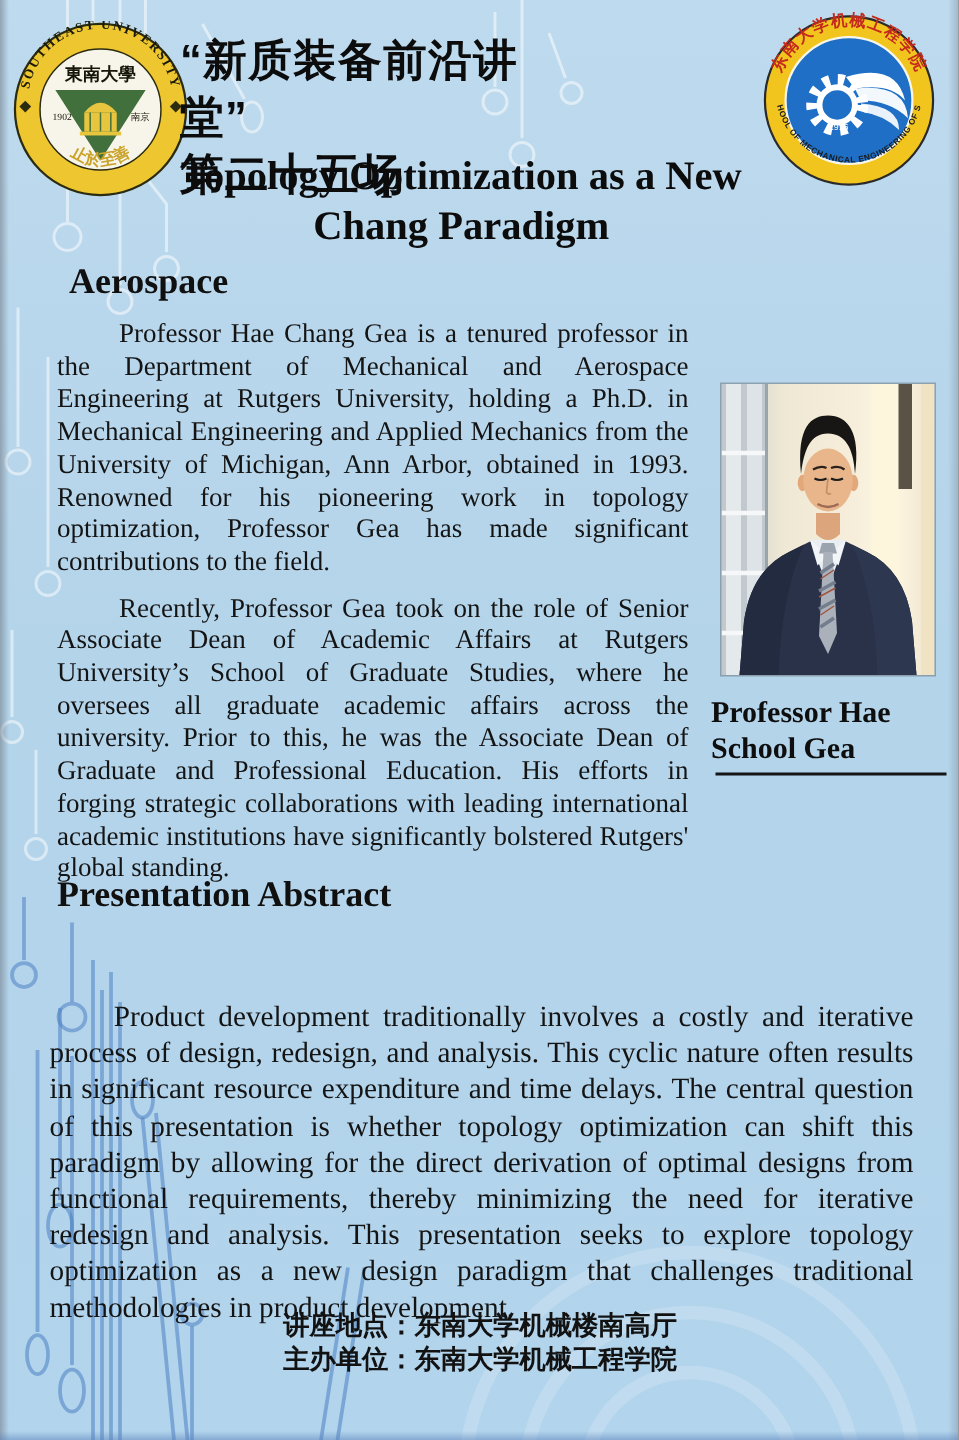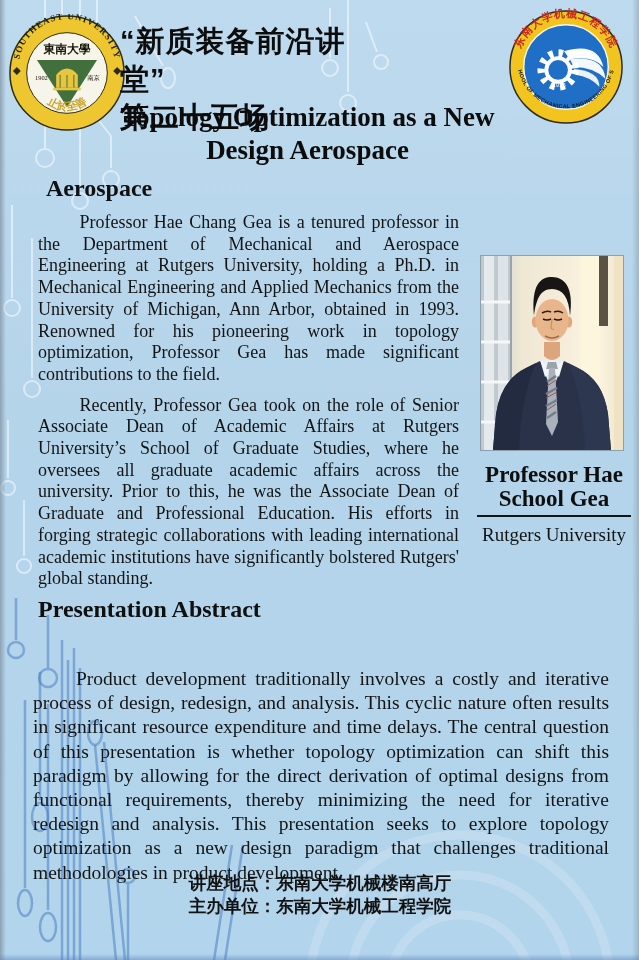--- a/index.html
+++ b/index.html
@@ -15,27 +15,27 @@
   .edge.bottom{left:0;bottom:0;width:100%;height:6px;background:linear-gradient(0deg,rgba(90,130,185,.5),rgba(90,130,185,0));}
   .logo{position:absolute;}
   .logo.seal{left:8px;top:14px;width:118px;height:118px;}
   .logo.mech{left:507px;top:8px;width:118px;height:118px;}
   .cn-title{position:absolute;left:120px;top:22px;width:265px;
     font-family:"Liberation Sans", sans-serif;font-weight:900;font-size:29px;line-height:38px;color:#0c0c0c;letter-spacing:1px;}
   .en-title{position:absolute;left:90px;top:101px;width:435px;text-align:center;
     font-weight:bold;font-size:27px;line-height:33px;color:#0c0c0c;}
   .section-heading{position:absolute;font-weight:bold;font-size:24px;color:#101010;}
   .bio-heading{left:46px;top:175px;}
-  .abs-heading{left:38px;top:596px;text-align:right;}
+  .abs-heading{left:38px;top:584px;text-align:right;}
   .bio-text{position:absolute;left:38px;top:212px;width:421px;font-size:18px;line-height:21.7px;text-align:justify;}
   .bio-text p{margin:0 0 9px 0;text-indent:2.3em;}
   .abs-text{position:absolute;left:33px;top:667px;width:576px;font-size:19.5px;line-height:24.2px;text-align:justify;}
   .abs-text p{margin:0;text-indent:2.2em;}
   .photo{position:absolute;left:481px;top:256px;width:142px;height:194px;outline:1px solid rgba(60,60,60,.35);}
-  .speaker-name{position:absolute;left:474px;top:463px;width:160px;text-align:center;font-weight:bold;font-size:23px;line-height:24px;color:#0e0e0e;}
+  .speaker-name{position:absolute;left:474px;top:463px;width:160px;font-weight:bold;font-size:20px;line-height:24px;color:#0e0e0e;}
   .cap-rule{position:absolute;left:477px;top:515px;width:154px;height:2px;background:#151515;}
   .speaker-aff{position:absolute;left:471px;top:524px;width:166px;text-align:center;font-size:19px;color:#141414;}
   .footer{position:absolute;left:32px;top:872px;width:576px;text-align:center;font-size:17.5px;line-height:23.4px;font-weight:600;color:#121212;}
   .footer div{margin:0;}
 </style>
 </head>
 <body>
 
 <div class="poster">
 
@@ -149,21 +149,21 @@
     <path d="M68,62 Q94,64 94,80 Q84,70 70,68 Z" fill="#ffffff" opacity="0.9"></path>
     <text x="53" y="80" text-anchor="middle" font-family="Liberation Sans, sans-serif" font-size="6" fill="#ffffff">1916</text>
   </svg>
 
   <div class="cn-title">
     <div>“新质装备前沿讲堂”</div>
     <div>第二十五场</div>
   </div>
   <div class="en-title">
     <div>Topology Optimization as a New</div>
-    <div>Design Aerospace</div>
+    <div>Chang Paradigm</div>
   </div>
 
   <div class="section-heading bio-heading">Aerospace</div>
   <div class="bio-text">
     <p>Professor Hae Chang Gea is a tenured professor in the Department of Mechanical and Aerospace Engineering at Rutgers University, holding a Ph.D. in Mechanical Engineering and Applied Mechanics from the University of Michigan, Ann Arbor, obtained in 1993. Renowned for his pioneering work in topology optimization, Professor Gea has made significant contributions to the field.</p>
     <p>Recently, Professor Gea took on the role of Senior Associate Dean of Academic Affairs at Rutgers University’s School of Graduate Studies, where he oversees all graduate academic affairs across the university. Prior to this, he was the Associate Dean of Graduate and Professional Education. His efforts in forging strategic collaborations with leading international academic institutions have significantly bolstered Rutgers' global standing.</p>
   </div>
 
   <svg class="photo" viewBox="0 0 142 194">
     <defs>
@@ -213,21 +213,20 @@
       </g>
     <path d="M71,63 l-1,9 q1,2 3,1" stroke="#c79067" stroke-width="1.2" fill="none"></path>
     <path d="M64,80 q7,4 14,0" stroke="#9c6a55" stroke-width="1.6" fill="none"></path>
   </svg>
 
   <div class="speaker-name">
     <div>Professor Hae</div>
     <div>School Gea</div>
   </div>
   <div class="cap-rule"></div>
-  <div class="speaker-aff">Rutgers University</div>
 
   <div class="section-heading abs-heading">Presentation Abstract</div>
   <div class="abs-text">
     <p>Product development traditionally involves a costly and iterative process of design, redesign, and analysis. This cyclic nature often results in significant resource expenditure and time delays. The central question of this presentation is whether topology optimization can shift this paradigm by allowing for the direct derivation of optimal designs from functional requirements, thereby minimizing the need for iterative redesign and analysis. This presentation seeks to explore topology optimization as a new design paradigm that challenges traditional methodologies in product development.</p>
   </div>
 
   <div class="footer">
     <div>讲座地点：东南大学机械楼南高厅</div>
     <div>主办单位：东南大学机械工程学院</div>
   </div>

